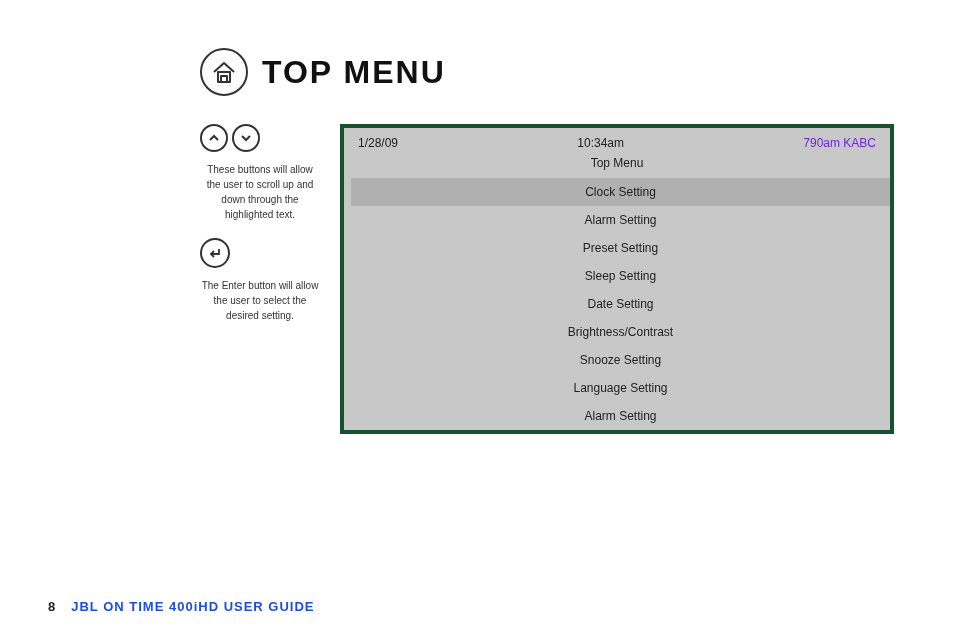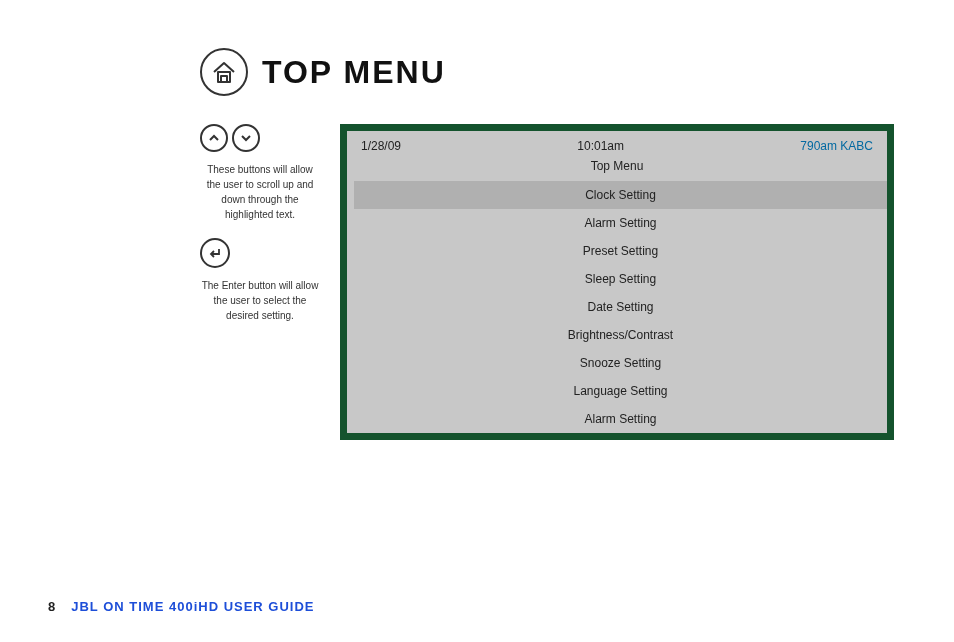--- a/index.html
+++ b/index.html
@@ -117,42 +117,42 @@
     }
     .enter-btn svg {
       width: 16px;
       height: 16px;
     }
 
     
     .device-screen {
       flex: 1;
       background: #c8c8c8;
-      border: 7px solid #14532d;
+      border: 4px solid #14532d;
       padding: 0;
       min-height: 260px;
     }
     .screen-header {
       display: flex;
       justify-content: space-between;
       align-items: center;
       padding: 8px 14px 4px 14px;
       background: #c8c8c8;
     }
     .screen-date {
       font-size: 12px;
       color: #222;
     }
     .screen-time {
       font-size: 12px;
       color: #222;
     }
     .screen-station {
       font-size: 12px;
-      color: #0369a1;
+      color: #6d28d9;
     }
     .screen-menu-label {
       padding: 2px 14px 8px 14px;
       font-size: 12px;
       color: #222;
       font-weight: normal;
     }
     .menu-items {
       display: flex;
       flex-direction: column;
@@ -207,21 +207,21 @@
           <polyline points="12,4 12,9 4,9"></polyline>
           <polyline points="7,6 4,9 7,12"></polyline>
         </svg>
       </div>
       <p class="instruction-text">The Enter button will allow the user to select the desired setting.</p>
     </div>
 
     <div class="device-screen">
       <div class="screen-header">
         <span class="screen-date">1/28/09</span>
-        <span class="screen-time">10:01am</span>
+        <span class="screen-time">10:34am</span>
         <span class="screen-station">790am KABC</span>
       </div>
       <div class="screen-menu-label">Top Menu</div>
       <div class="menu-items" id="menu-items-container">
       <div class="menu-item selected">Clock Setting</div>
           <div class="menu-item">Alarm Setting</div>
           <div class="menu-item">Preset Setting</div>
           <div class="menu-item">Sleep Setting</div>
           <div class="menu-item">Date Setting</div>
           <div class="menu-item">Brightness/Contrast</div>

